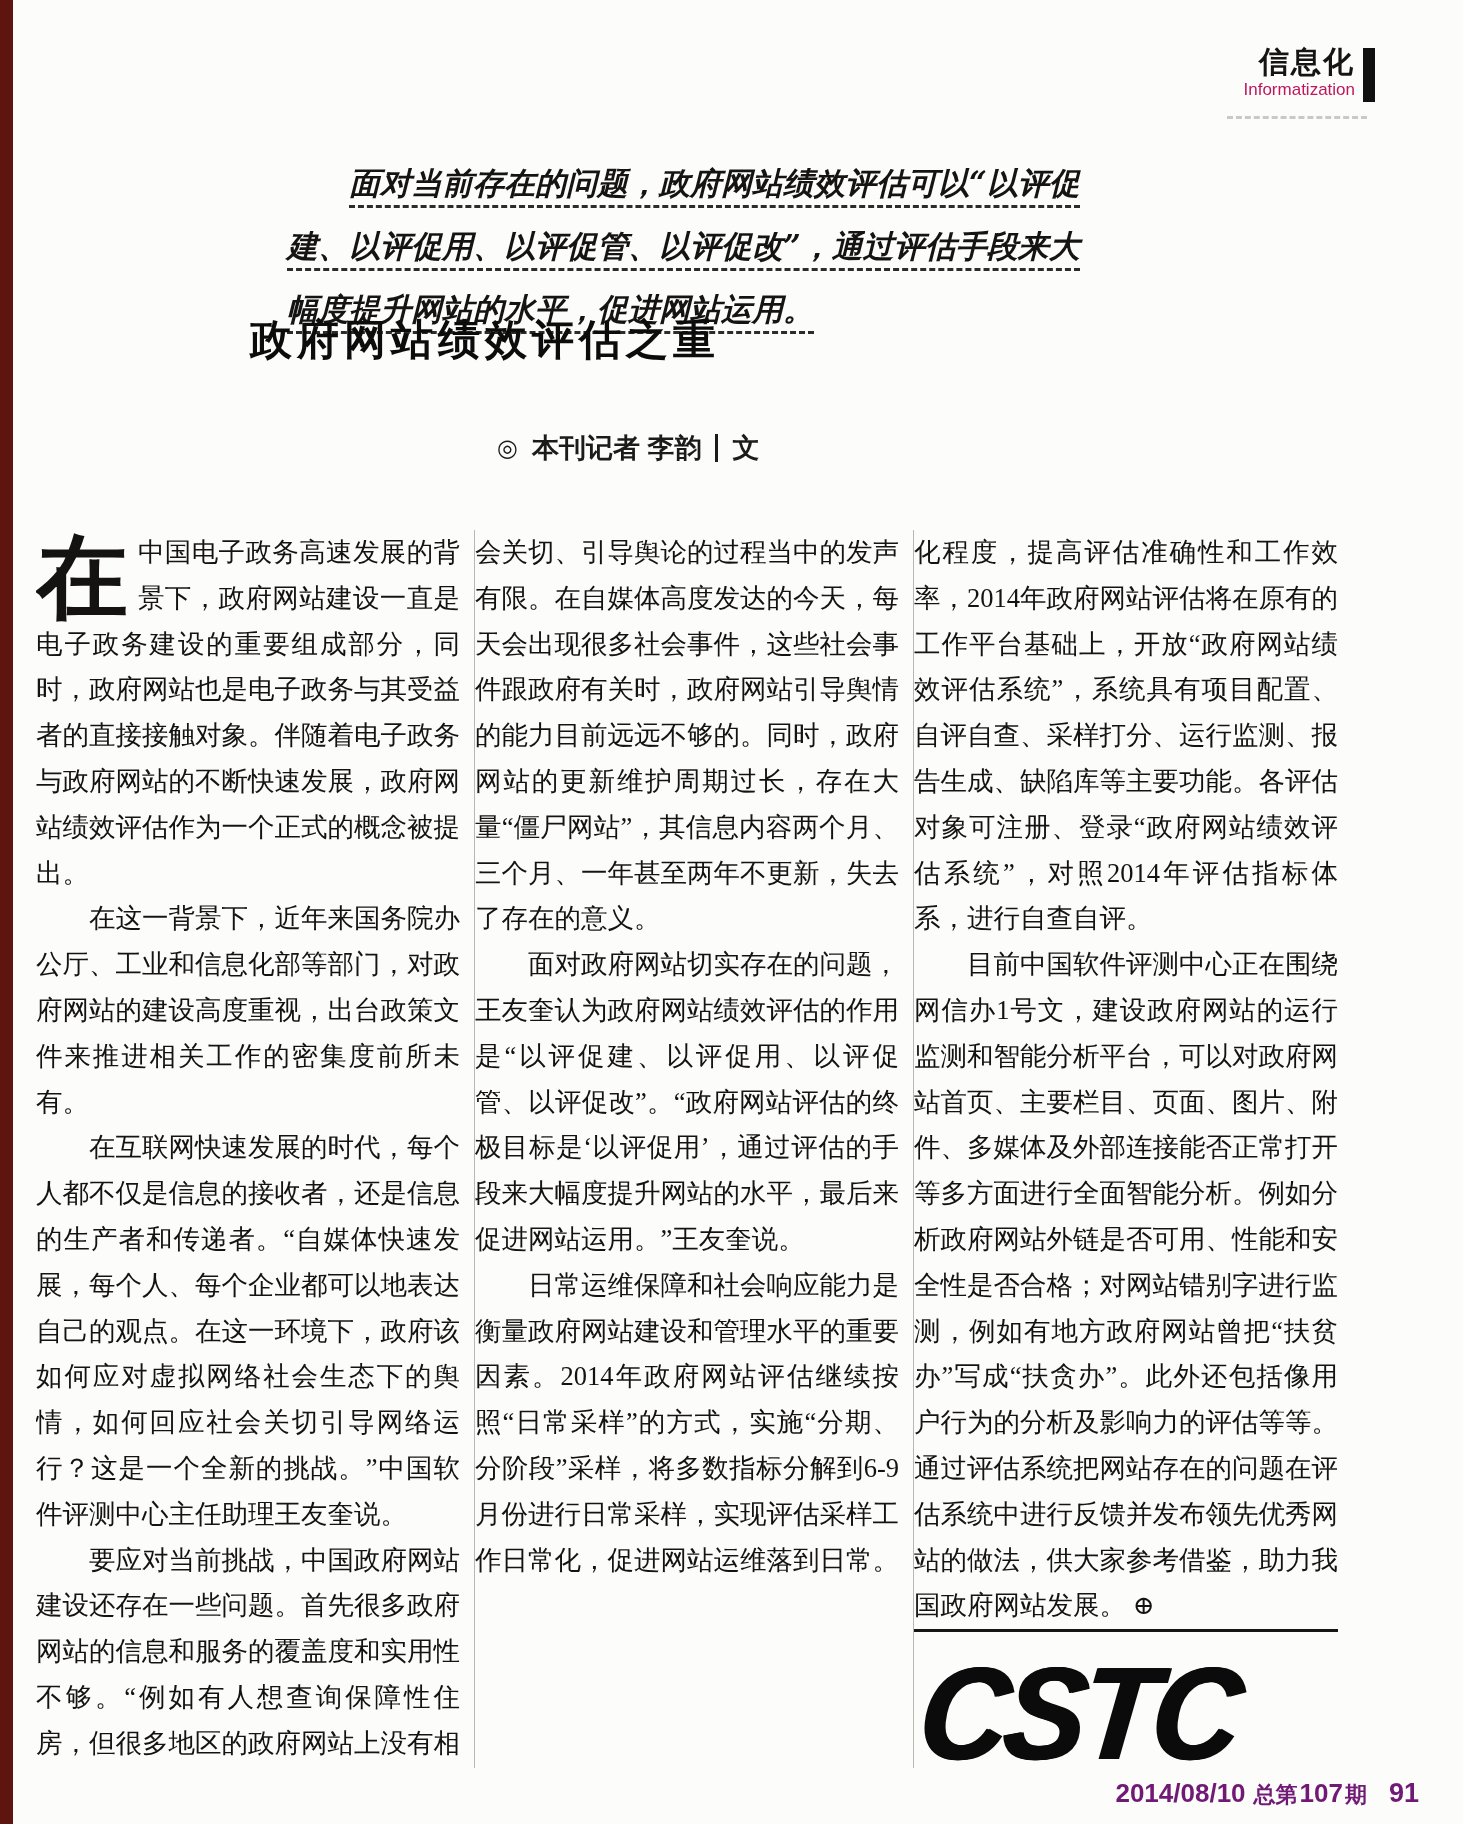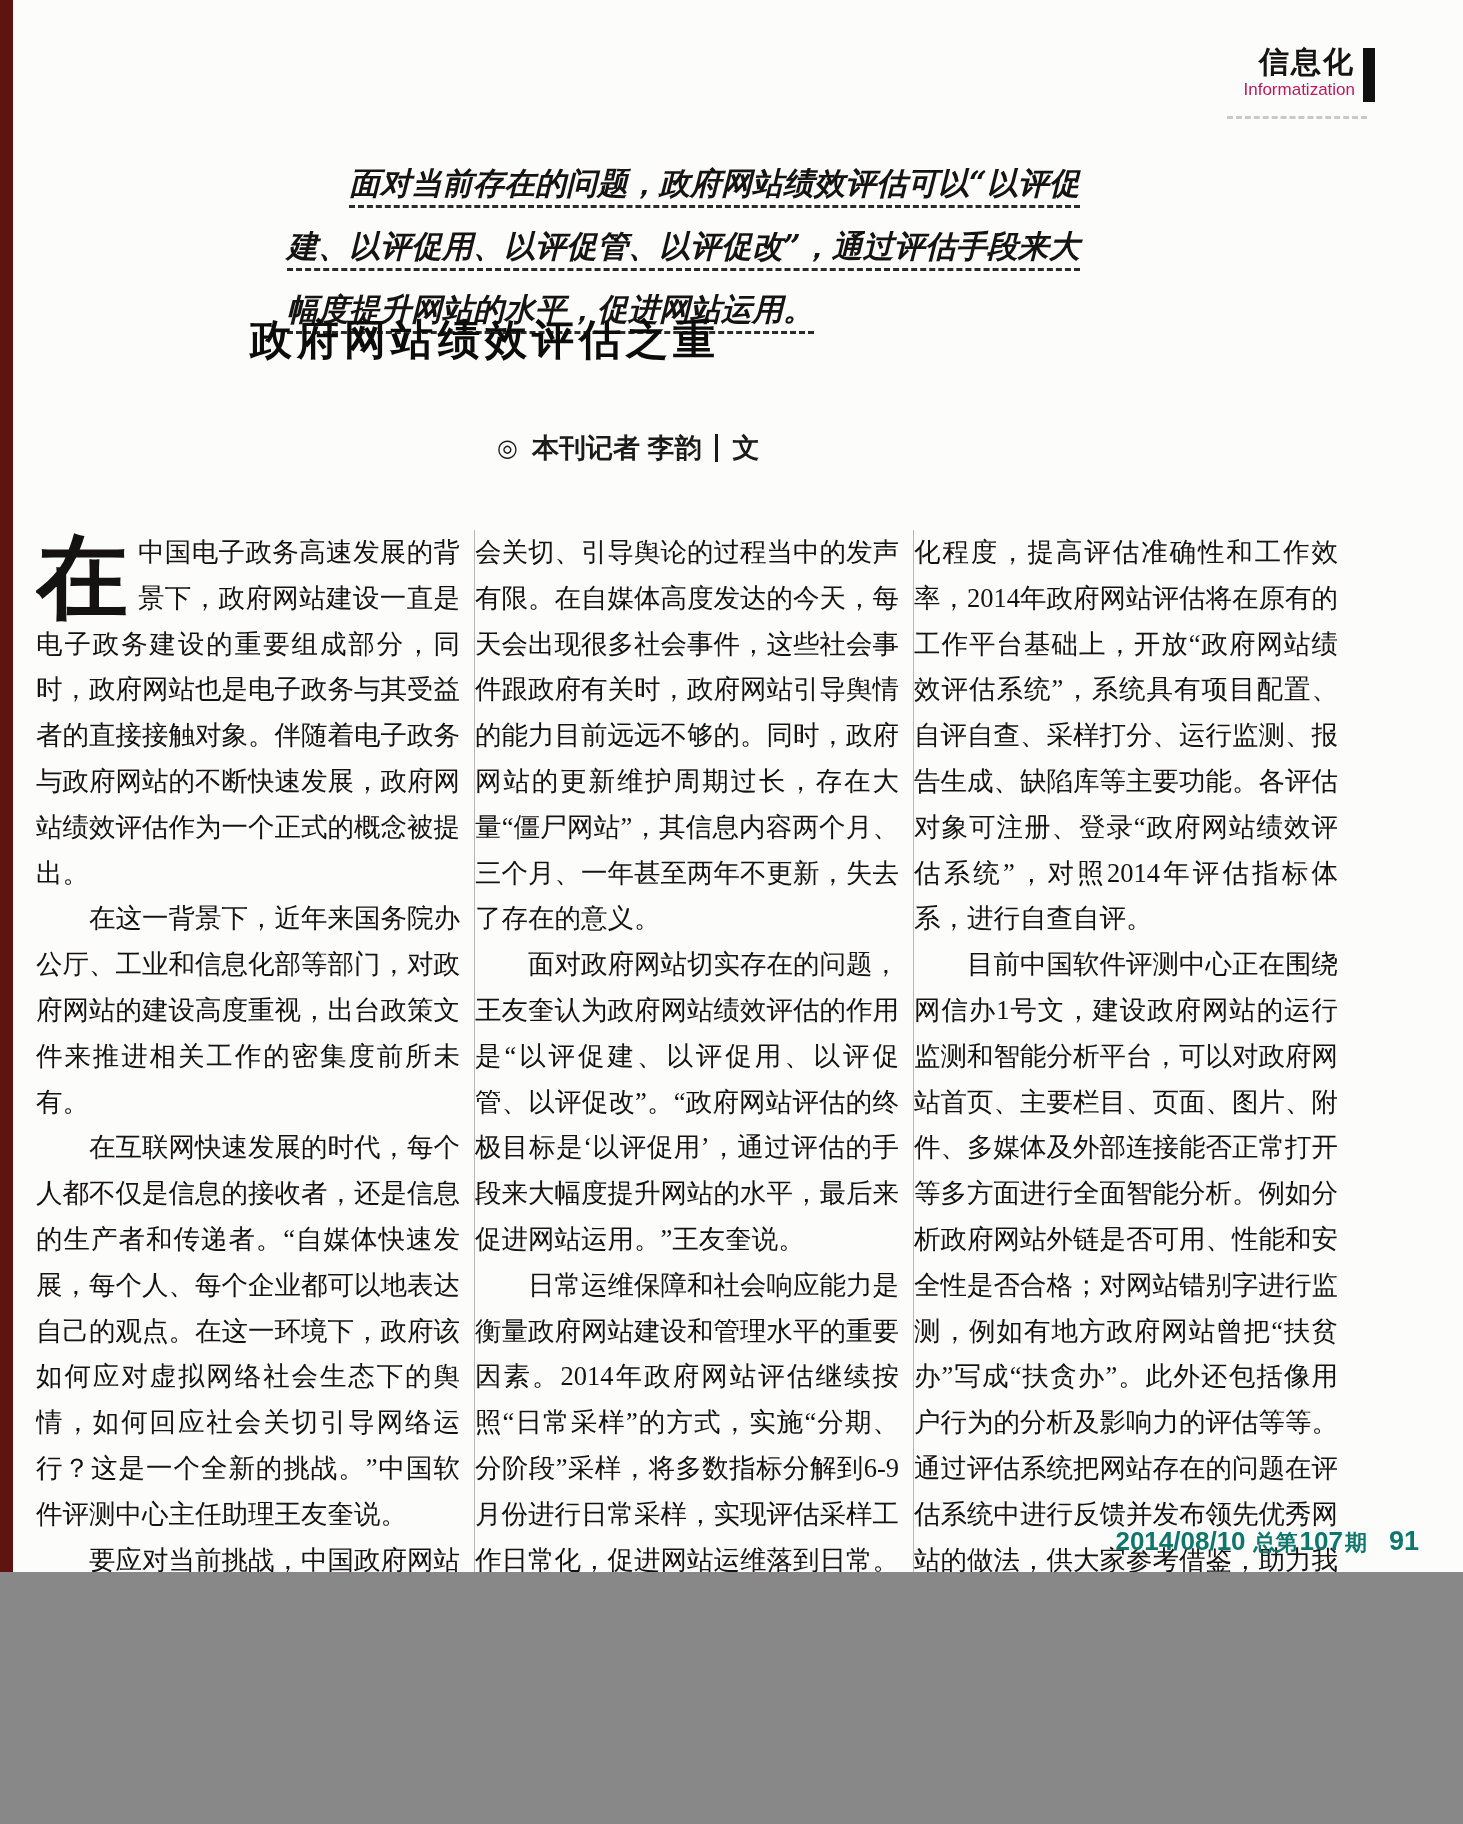--- a/index.html
+++ b/index.html
@@ -1,18 +1,18 @@
 <!DOCTYPE html>
 <html><head>
 <meta charset="utf-8">
 <style>
   html,body{margin:0;padding:0;background:#888;}
   .page{
     position:relative;
-    width:1463px;height:1572px;
+    width:1463px;height:1824px;
     background:#fcfcfa;
     font-family:"Liberation Serif","DejaVu Serif",serif;
     color:#151413;
     overflow:hidden;
   }
   
   .side-strip{
     position:absolute;left:0;top:0;width:13px;height:100%;
     background:#5e150f;
   }
@@ -91,21 +91,21 @@
     transform:skewX(-6deg) scaleY(1.08);
     transform-origin:left bottom;
     color:#0b0b0b;
     text-shadow:2px 0 0 #0b0b0b,-1px 0 0 #0b0b0b;
     white-space:nowrap;
   }
   
   .footer{
     position:absolute;right:44px;bottom:14px;
     font-family:"Liberation Sans","DejaVu Sans",sans-serif;
-    font-weight:bold;color:#0f766e;
+    font-weight:bold;color:#701a75;
     display:flex;align-items:baseline;gap:8px;
   }
   .footer .num{font-size:26px;}
   .footer .cnsmall{font-size:22px;font-weight:600;}
   .footer .pageno{font-size:27px;margin-left:14px;}
 </style>
 </head>
 <body>
 
 <div class="page">

